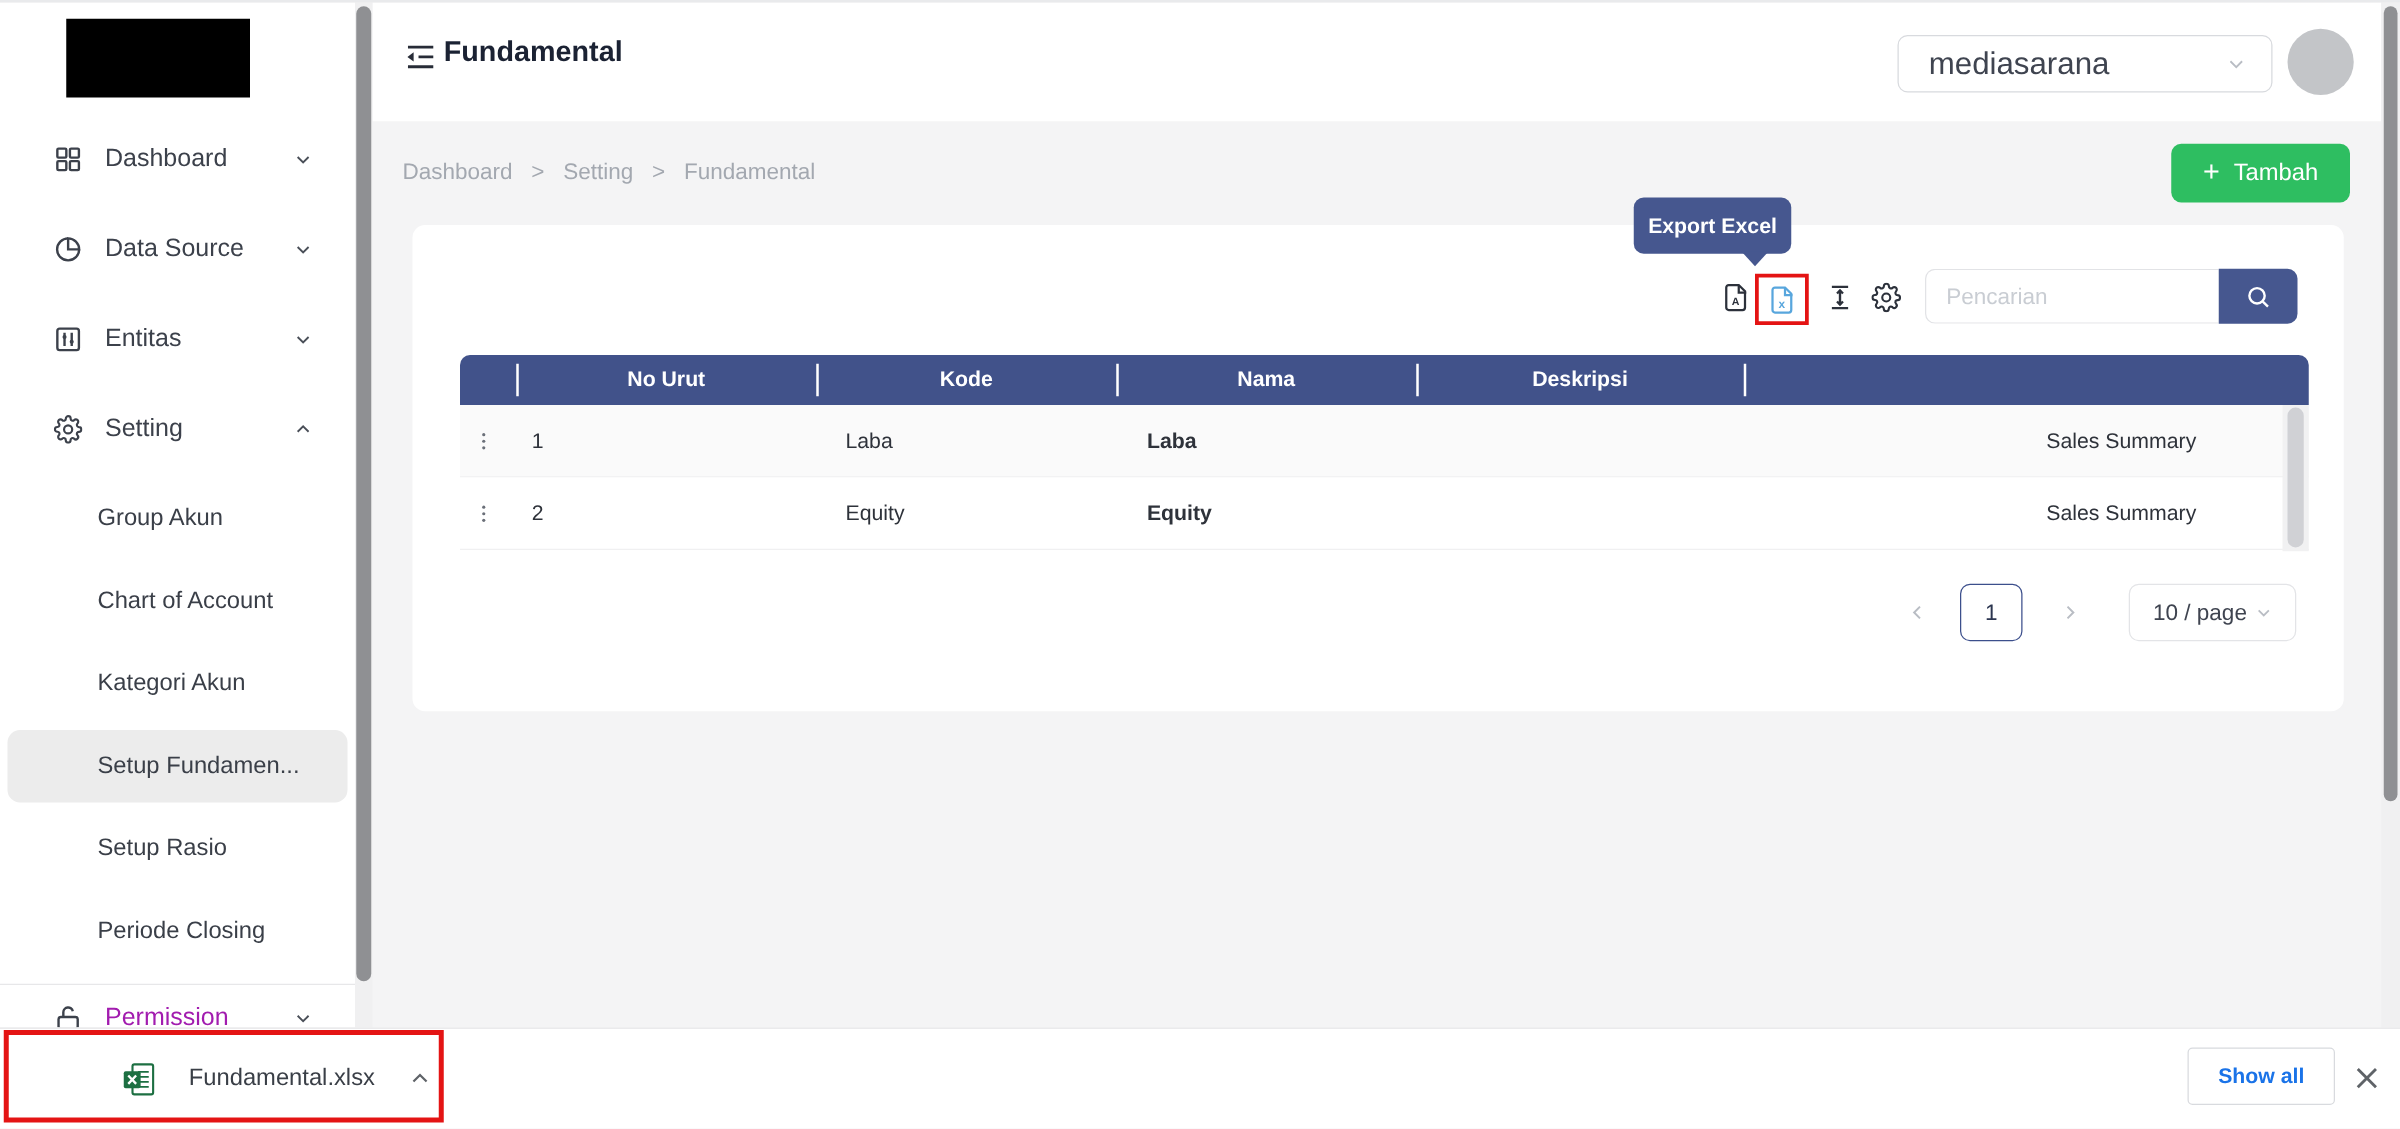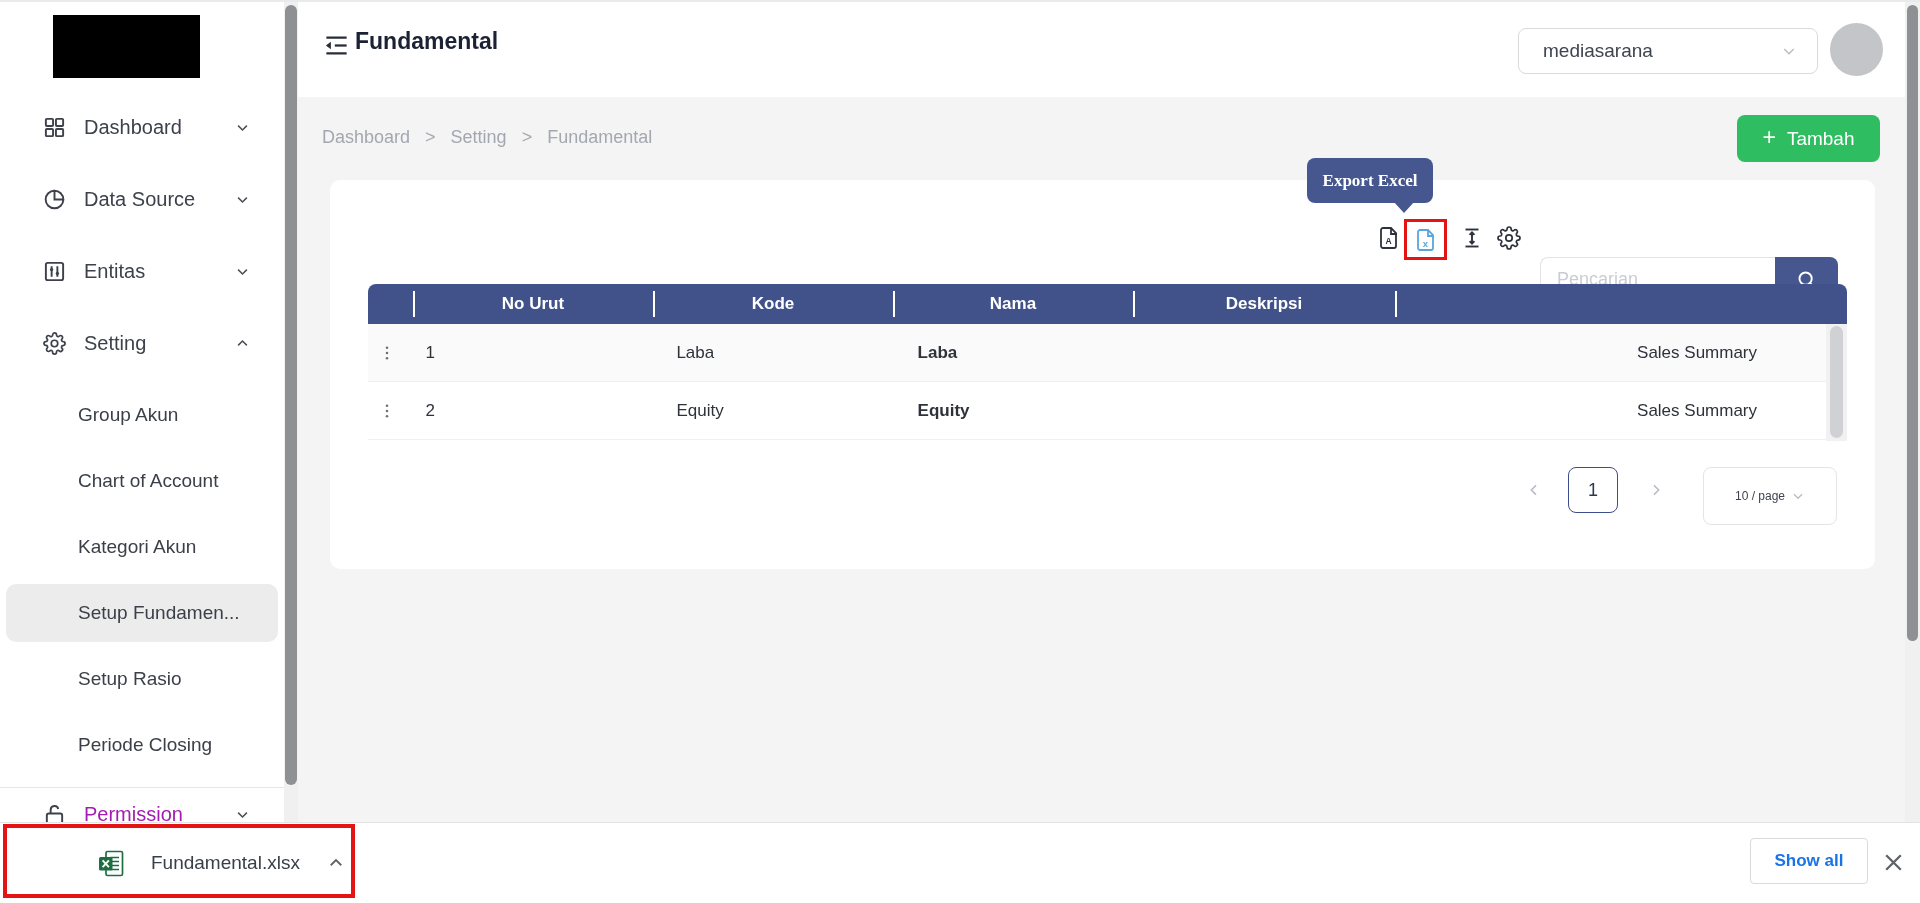--- a/index.html
+++ b/index.html
@@ -30,45 +30,45 @@
   .permission-item .nav-label { flex:1; }
   .permission-item .chev { width:15px; height:15px; display:flex; color:#4a4f58; }
 
   .side-scrollbar { position:absolute; left:284px; top:2px; width:14px; height:820px; background:#f0f0f1; z-index:30; }
   .side-scrollbar .thumb { position:absolute; left:1px; top:3px; width:12px; height:780px; background:#8f9093; border-radius:7px; }
 
   
   .main-header { position:absolute; left:298px; top:2px; width:1607px; height:95px; background:#fff; }
   .fold-icon { position:absolute; left:25px; top:30px; width:27px; height:27px; color:#272c37; cursor:pointer; }
   .page-title { position:absolute; left:57px; top:26px; font-size:23px; font-weight:bold; color:#1b2233; }
-  .company-select { position:absolute; left:1220px; top:26px; width:300px; height:46px; background:#fff; border:1px solid #d8dade; border-radius:8px; display:flex; align-items:center; justify-content:space-between; padding:0 20px 0 24px; font-size:19px; color:#3f4450; cursor:pointer; }
+  .company-select { position:absolute; left:1220px; top:26px; width:300px; height:46px; background:#fff; border:1px solid #d8dade; border-radius:8px; display:flex; align-items:center; justify-content:space-between; padding:0 20px 0 24px; font-size:25px; color:#3f4450; cursor:pointer; }
   .company-select .chev { width:16px; height:16px; display:flex; color:#b9bdc4; }
   .avatar { position:absolute; left:1532px; top:21px; width:53px; height:53px; border-radius:50%; background:#c3c5c8; cursor:pointer; }
 
   
   .content { position:absolute; left:298px; top:97px; width:1607px; height:725px; }
   .breadcrumb { position:absolute; left:24px; top:30px; display:flex; gap:15px; font-size:18px; color:#a3a8b0; }
   .breadcrumb .crumb { cursor:pointer; }
   .btn-add { position:absolute; left:1439px; top:18px; width:143px; height:47px; background:#2ebe61; border:none; border-radius:8px; color:#fff; font-size:19px; font-family:inherit; display:flex; align-items:center; justify-content:center; gap:11px; cursor:pointer; }
   .btn-add .plus { font-size:23px; font-weight:normal; line-height:1; margin-top:-2px; }
 
   .card { position:absolute; left:32px; top:83px; width:1545px; height:389px; background:#fff; border-radius:10px; }
 
   
-  .tooltip { position:absolute; left:1009px; top:61px; width:126px; height:45px; background:#46578f; border-radius:8px; color:#fff; font-size:17px; font-weight:bold; display:flex; align-items:center; justify-content:center; z-index:20;font-family:Liberation Serif, serif; }
+  .tooltip { position:absolute; left:1009px; top:61px; width:126px; height:45px; background:#46578f; border-radius:8px; color:#fff; font-size:17px; font-weight:bold; display:flex; align-items:center; justify-content:center; z-index:20; }
   .tooltip .arrow { position:absolute; left:86px; top:43px; width:0; height:0; border-left:11px solid transparent; border-right:11px solid transparent; border-top:12px solid #46578f; }
 
   
   .tb-icon { position:absolute; width:24px; height:24px; display:flex; color:#2c313b; cursor:pointer; }
   .tb-pdf { left:1047px; top:46px; }
   .red-ring { position:absolute; left:1074px; top:39px; width:43px; height:41px; border:3px solid #e41414; display:flex; align-items:center; justify-content:center; z-index:10; }
   .tb-excel { position:static; width:24px; height:24px; display:flex; color:#58a6dd; cursor:pointer; }
   .tb-rowheight { left:1130px; top:46px; }
   .tb-gear { left:1167px; top:46px; }
-  .searchbox { position:absolute; left:1210px; top:35px; width:298px; height:44px; display:flex;margin-top:42px; }
+  .searchbox { position:absolute; left:1210px; top:35px; width:298px; height:44px; display:flex; }
   .searchbox input { flex:1; min-width:0; border:1px solid #e2e3e6; border-right:none; border-radius:8px 0 0 8px; padding:0 16px; font-size:18px; font-family:inherit; color:#333; outline:none; }
   .searchbox input::placeholder { color:#c9cdd3; }
   .search-btn { width:63px; border:none; background:#46578f; border-radius:0 8px 8px 0; color:#fff; display:flex; align-items:center; justify-content:center; cursor:pointer; }
   .search-btn svg { width:21px; height:21px; }
 
   
   .tbl { position:absolute; left:38px; top:104px; width:1479px; }
   .tr { display:flex; width:1479px; }
   .thead { height:40px; background:#41528a; border-radius:8px 8px 0 0; color:#fff; font-weight:bold; font-size:17px; }
   .c-act { width:45px; }  .c-no { width:240px; }  .c-kode { width:240px; }
@@ -85,21 +85,21 @@
   .td.nama { padding-left:31px; font-weight:bold; }
   .kebab { width:18px; height:22px; display:flex; align-items:center; justify-content:center; color:#6b7079; cursor:pointer; margin-left:10px; }
   .vscroll { position:absolute; right:0; top:40px; width:21px; height:117px; background:#f1f1f2; }
   .vscroll .vthumb { position:absolute; left:4px; top:2px; width:13px; height:112px; background:#d0d1d5; border-radius:7px; }
 
   
   .pg-prev, .pg-next { position:absolute; top:287px; width:22px; height:46px; display:flex; align-items:center; justify-content:center; color:#b9bdc4; cursor:pointer; }
   .pg-prev { left:1193px; } .pg-next { left:1315px; }
   .pg-prev svg, .pg-next svg { width:16px; height:16px; }
   .pg-current { position:absolute; left:1238px; top:287px; width:50px; height:46px; border:1px solid #3c4f8c; border-radius:8px; background:#fff; display:flex; align-items:center; justify-content:center; font-size:18px; color:#2c3650; cursor:pointer; }
-  .page-size { position:absolute; left:1373px; top:287px; width:134px; height:58px; border:1px solid #e3e4e7; border-radius:8px; background:#fff; display:flex; align-items:center; justify-content:center; gap:6px; font-size:12px; color:#3f4450; cursor:pointer; }
+  .page-size { position:absolute; left:1373px; top:287px; width:134px; height:46px; border:1px solid #e3e4e7; border-radius:8px; background:#fff; display:flex; align-items:center; justify-content:center; gap:6px; font-size:18px; color:#3f4450; cursor:pointer; }
   .page-size .chev { width:14px; height:14px; display:flex; color:#b9bdc4; }
 
   
   .page-scrollbar { position:absolute; left:1905px; top:2px; width:15px; height:820px; background:#f0f0f1; z-index:30; }
   .page-scrollbar .thumb { position:absolute; left:2px; top:3px; width:11px; height:636px; background:#8f9093; border-radius:6px; }
 
   
   .download-bar { position:absolute; left:0; top:822px; width:1920px; height:81px; background:#fff; border-top:1px solid #e4e4e6; z-index:50; }
   .red-annot { position:absolute; left:3px; top:1px; width:352px; height:74px; border:4px solid #e41414; pointer-events:none; z-index:5; }
   .dl-chip { position:absolute; left:98px; top:0; height:80px; display:flex; align-items:center; gap:27px; cursor:pointer; }

